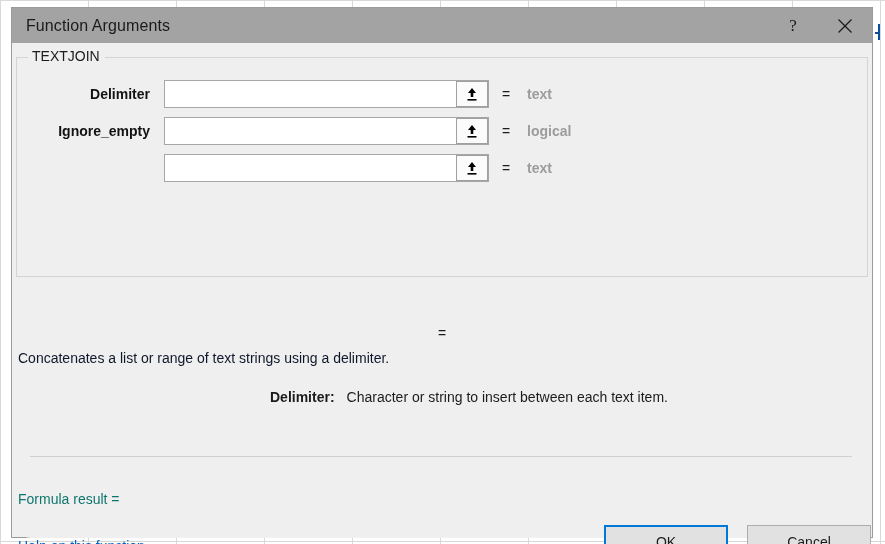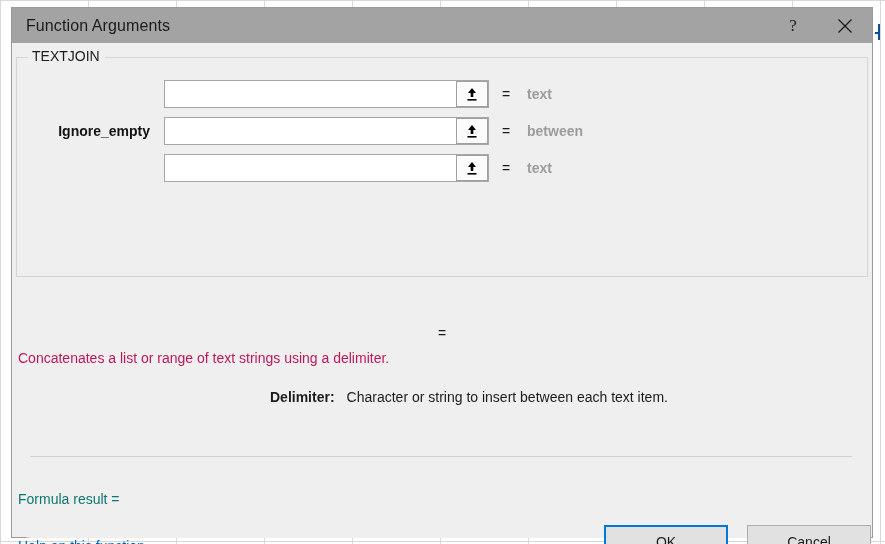--- a/index.html
+++ b/index.html
@@ -199,21 +199,21 @@
     text-align: center;
     font-size: 14px;
     color: #1b1b1b;
   }
 
   #func-desc {
     position: absolute;
     left: 6px;
     top: 306px;
     font-size: 14px;
-    color: #be185d;
+    color: #0f172a;
     white-space: nowrap;
   }
 
   #arg-help {
     position: absolute;
     left: 258px;
     top: 345px;
     font-size: 14px;
     color: #1b1b1b;
     white-space: nowrap;
@@ -314,20 +314,21 @@
       </svg>
     </button>
   </div>
 
   <div id="body-area">
 
     <div id="args-group">
       <div id="group-legend">TEXTJOIN</div>
 
       <div class="arg-row" style="top:22px;">
+        <div class="arg-label">Delimiter</div>
         <div class="arg-input-wrap">
           <input class="arg-input" type="text" value="" style="">
           <button class="range-btn">
             <svg width="18" height="18" viewBox="0 0 18 18">
               <path d="M9 2 L13 7 L10.3 7 L10.3 11 L7.7 11 L7.7 7 L5 7 Z" fill="#000000"></path>
               <rect x="4.5" y="13" width="9" height="1.6" fill="#000000"></rect>
             </svg>
           </button>
         </div>
         <div class="arg-eq">=</div>
@@ -339,21 +340,21 @@
         <div class="arg-input-wrap">
           <input class="arg-input" type="text" value="" style="">
           <button class="range-btn">
             <svg width="18" height="18" viewBox="0 0 18 18">
               <path d="M9 2 L13 7 L10.3 7 L10.3 11 L7.7 11 L7.7 7 L5 7 Z" fill="#000000"></path>
               <rect x="4.5" y="13" width="9" height="1.6" fill="#000000"></rect>
             </svg>
           </button>
         </div>
         <div class="arg-eq">=</div>
-        <div class="arg-type">between</div>
+        <div class="arg-type">logical</div>
       </div>
 
       <div class="arg-row" style="top:96px;">
         <div class="arg-input-wrap">
           <input class="arg-input" type="text" value="" style="">
           <button class="range-btn">
             <svg width="18" height="18" viewBox="0 0 18 18">
               <path d="M9 2 L13 7 L10.3 7 L10.3 11 L7.7 11 L7.7 7 L5 7 Z" fill="#000000"></path>
               <rect x="4.5" y="13" width="9" height="1.6" fill="#000000"></rect>
             </svg>

